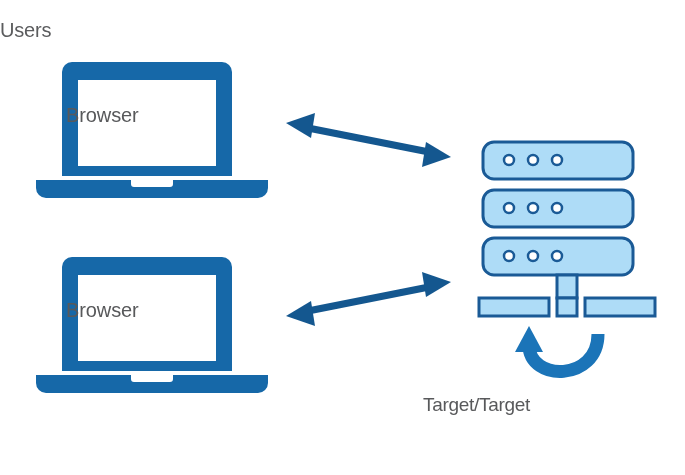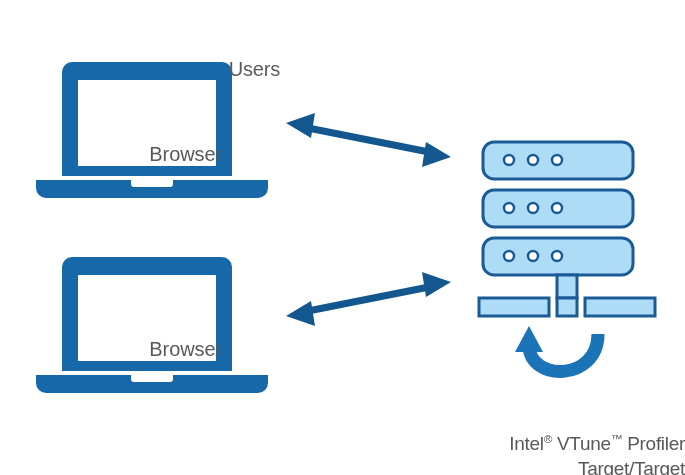--- a/index.html
+++ b/index.html
@@ -28,25 +28,24 @@
     left: 0;
     top: 0;
     width: 685px;
     height: 475px;
     display: block;
   }
   
   .txt {
     position: absolute;
     color: #58595b;
-    text-align: right;
+    text-align: left;
     white-space: nowrap;
     line-height: 1.0;
     user-select: none;
-    margin-top: 39px;
   }
   #users-label {
     left: 0px;
     top: 20px;
     width: 280px;
     font-size: 20px;
     letter-spacing: -0.2px;
     color: #5b5c5e;
   }
   #browser-label-top {
@@ -164,17 +163,16 @@
 
   </svg>
 
   <div class="txt" id="users-label">Users</div>
 
   <div class="txt" id="browser-label-top">Browser</div>
 
   <div class="txt" id="browser-label-bottom">Browser</div>
 
   <div class="txt" id="server-caption">
-    <span class="cap-line"><span>Intel</span><sup>®</sup><span> VTune</span><sup>™</sup><span> Profiler</span></span>
     <span class="cap-line">Target/Target</span>
   </div>
 
 </div>
 
 </body></html>

